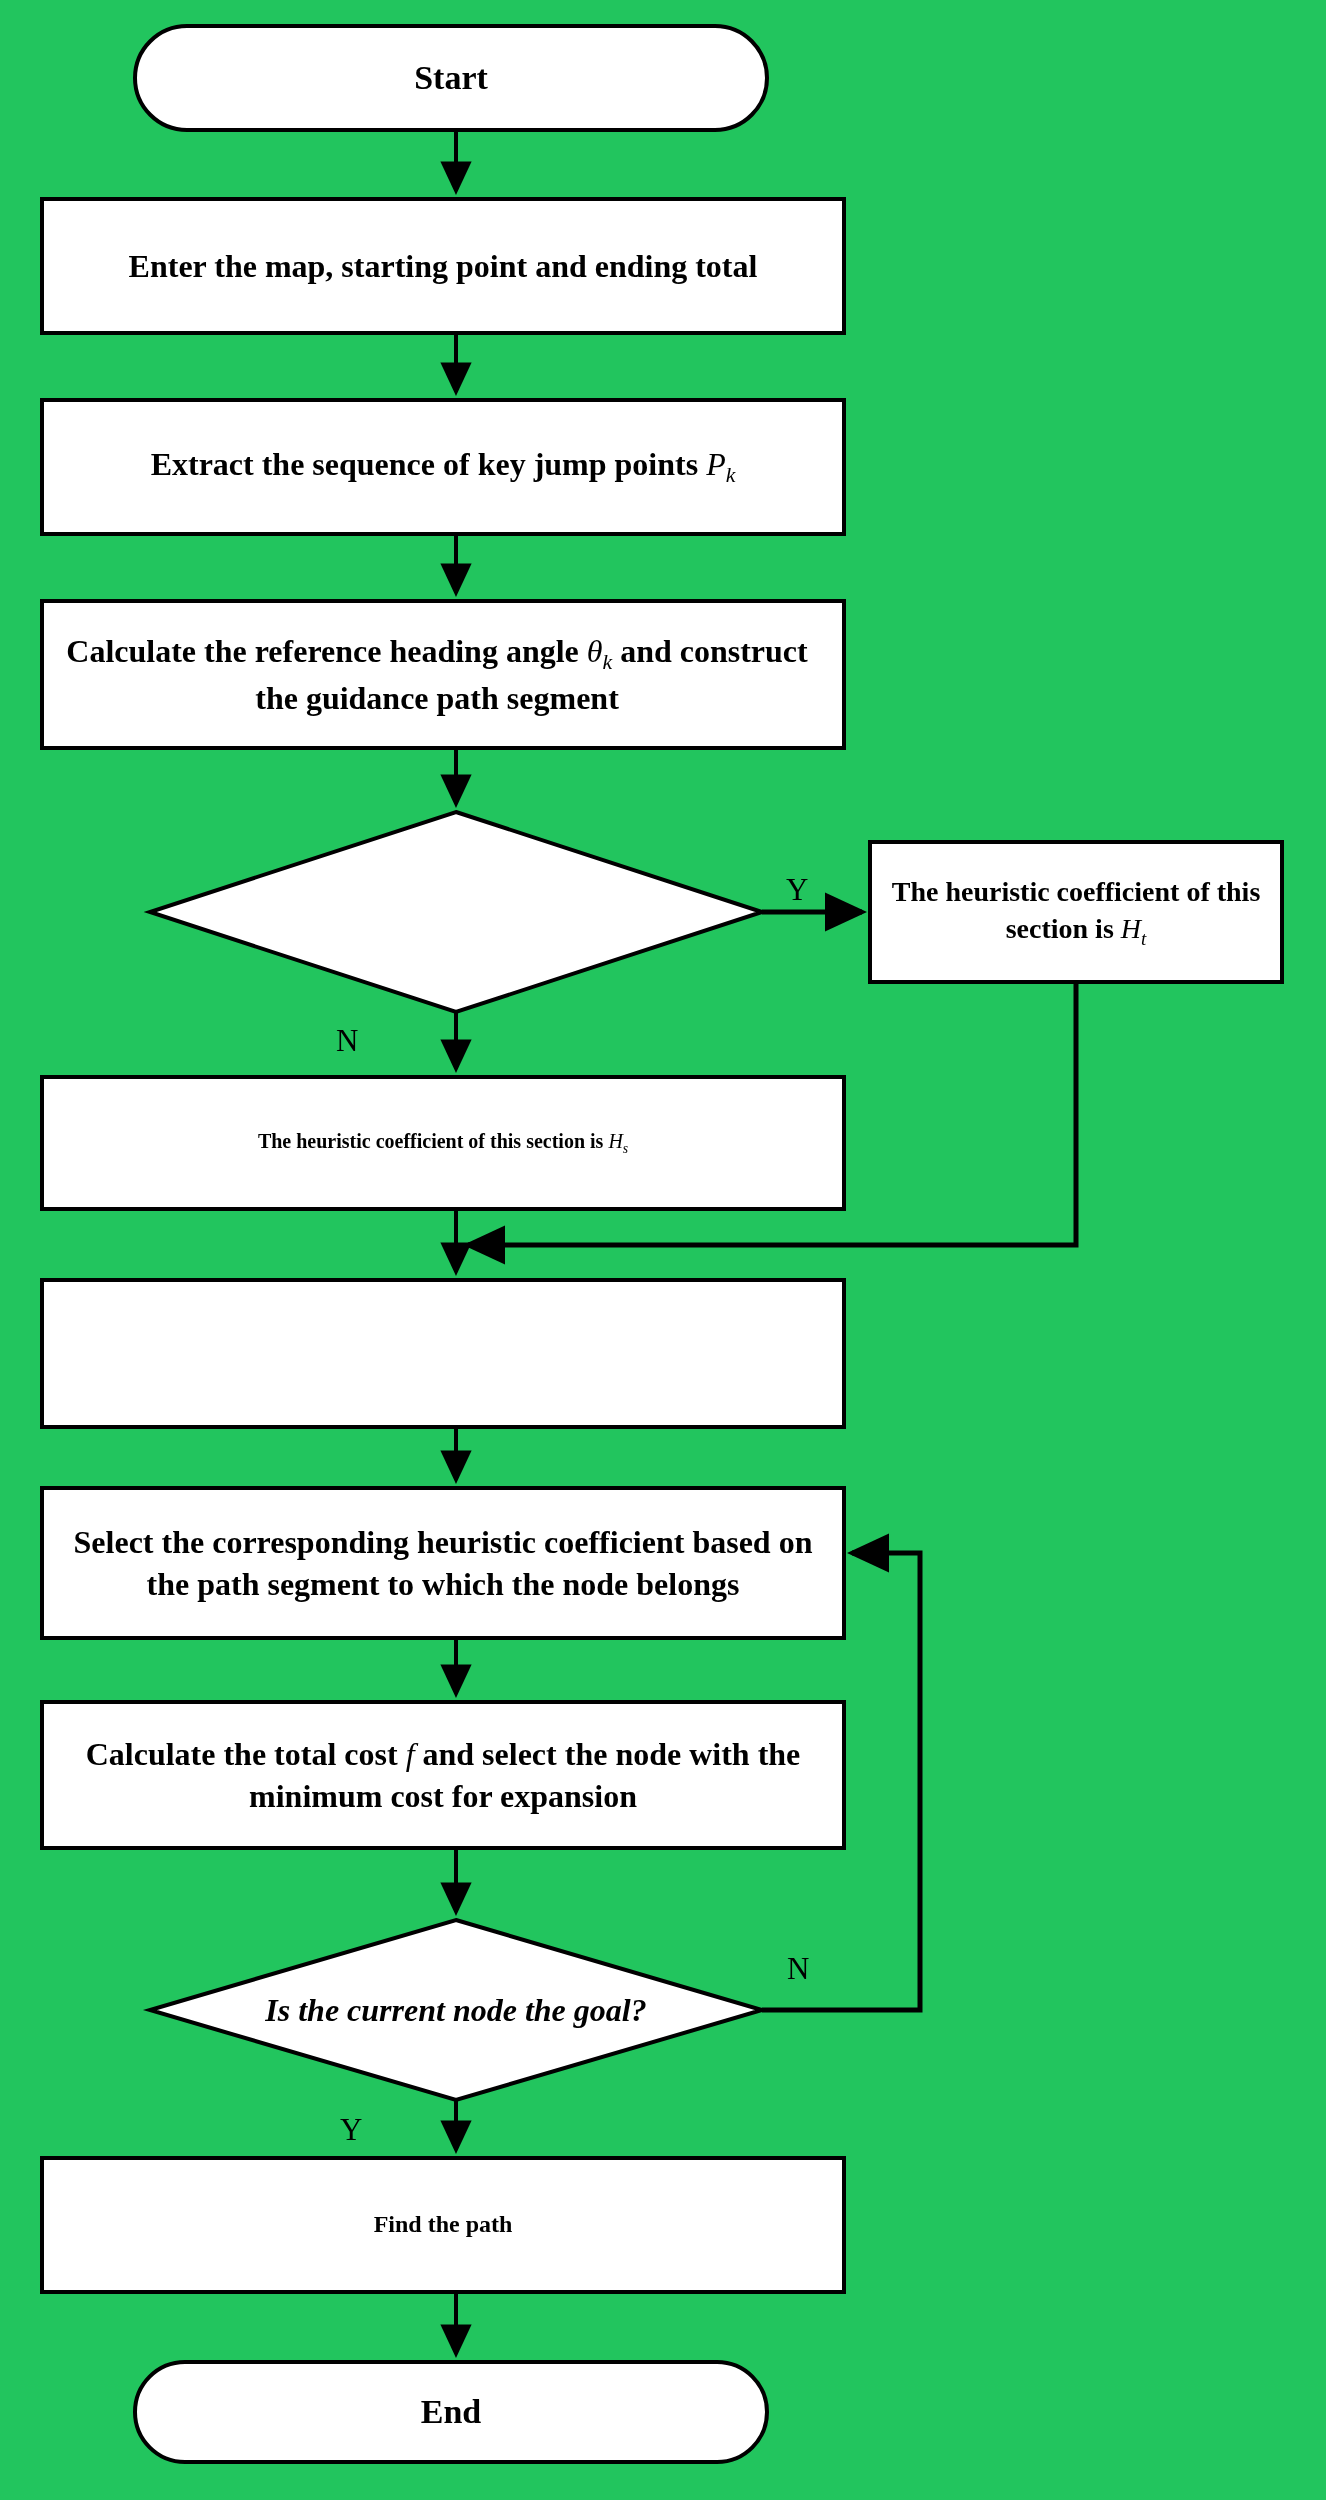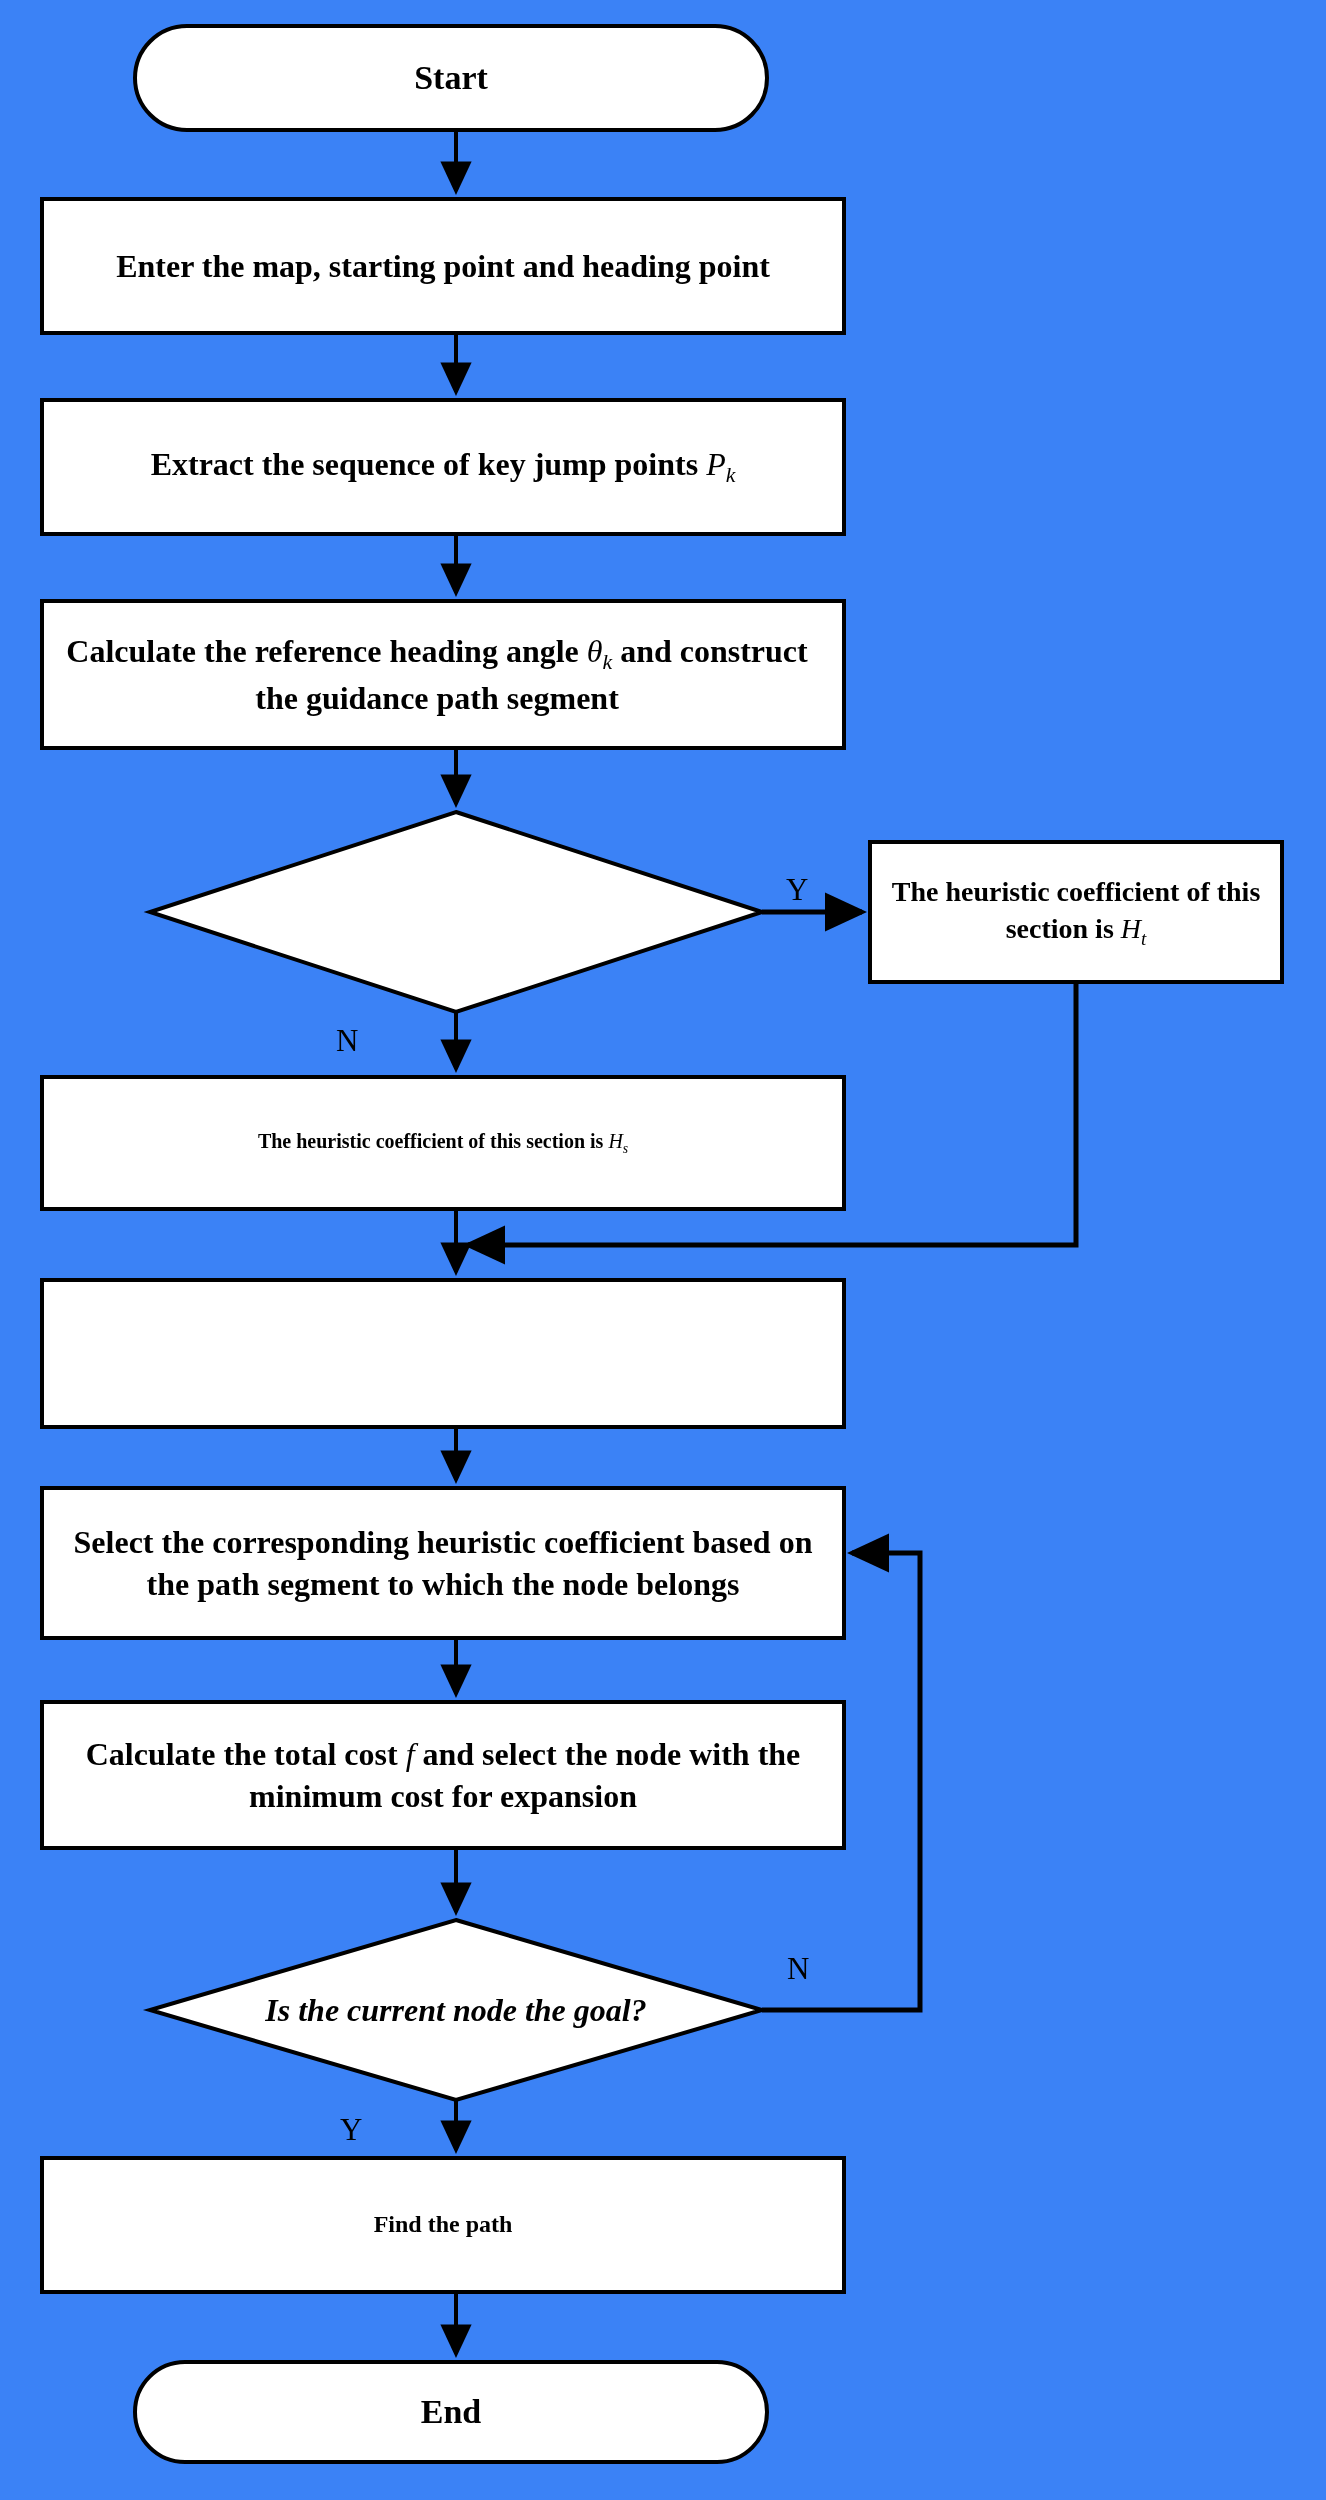--- a/index.html
+++ b/index.html
@@ -4,21 +4,21 @@
 <style>
   html, body {
     margin: 0;
     padding: 0;
     background: #ffffff;
   }
   #flowchart-root {
     position: relative;
     width: 1326px;
     height: 2500px;
-    background: #3b82f6;
+    background: #22c55e;
     font-family: "Liberation Serif", "DejaVu Serif", serif;
     overflow: hidden;
   }
   svg.fc-layer {
     position: absolute;
     top: 0;
     left: 0;
     width: 1326px;
     height: 2500px;
   }
@@ -114,21 +114,21 @@
 
     <polyline points="762,2010 920,2010 920,1553 852,1553" fill="none" stroke="#000000" stroke-width="5" marker-end="url(#arrowhead)"></polyline>
 
     <line x1="456" y1="2100" x2="456" y2="2150" stroke="#000000" stroke-width="4" marker-end="url(#arrowhead)"></line>
 
     <line x1="456" y1="2292" x2="456" y2="2354" stroke="#000000" stroke-width="4" marker-end="url(#arrowhead)"></line>
   </svg>
 
   <div class="node-label" style="left:135px; top:26px; width:632px; height:104px; font-size:34px;">Start</div>
 
-  <div class="node-label" style="left:42px; top:199px; width:802px; height:134px; font-size:32px;">Enter the map, starting point and heading point</div>
+  <div class="node-label" style="left:42px; top:199px; width:802px; height:134px; font-size:32px;">Enter the map, starting point and ending total</div>
 
   <div class="node-label" style="left:42px; top:400px; width:802px; height:134px; font-size:32px;">
     <span><span>Extract the sequence of key jump points </span><span class="math-var">P</span><span class="math-sub">k</span></span>
   </div>
 
   <div class="node-label" style="left:56px; top:601px; width:762px; height:147px; font-size:32px;">
     <span><span>Calculate the reference heading angle </span><span class="math-var">θ</span><span class="math-sub">k</span><span> and construct the guidance path segment</span></span>
   </div>
 
 

